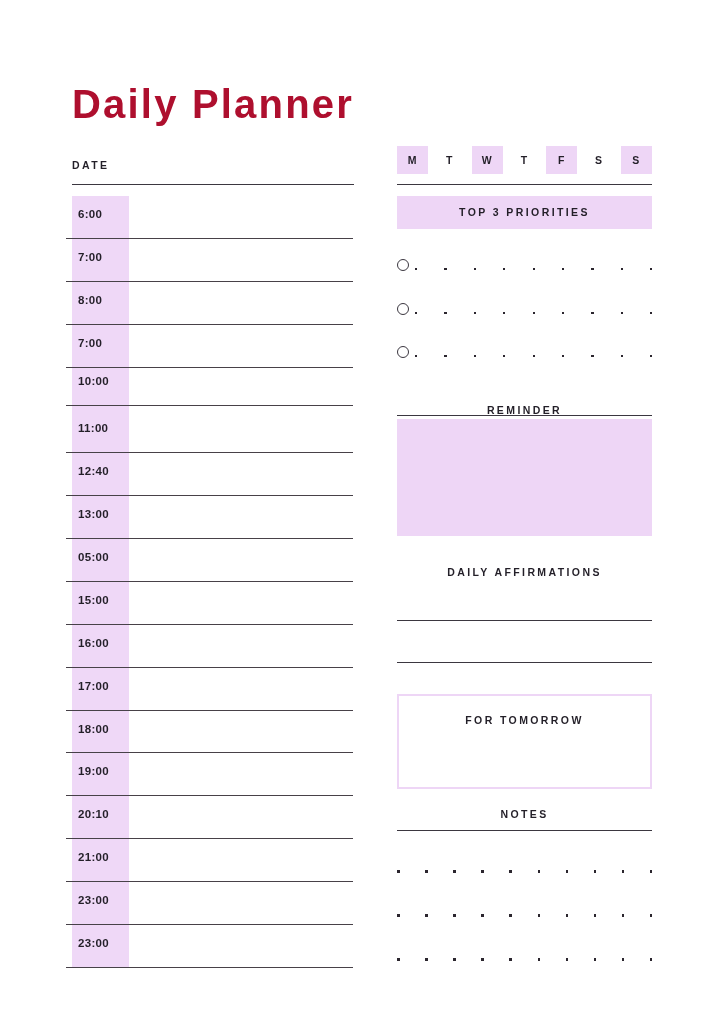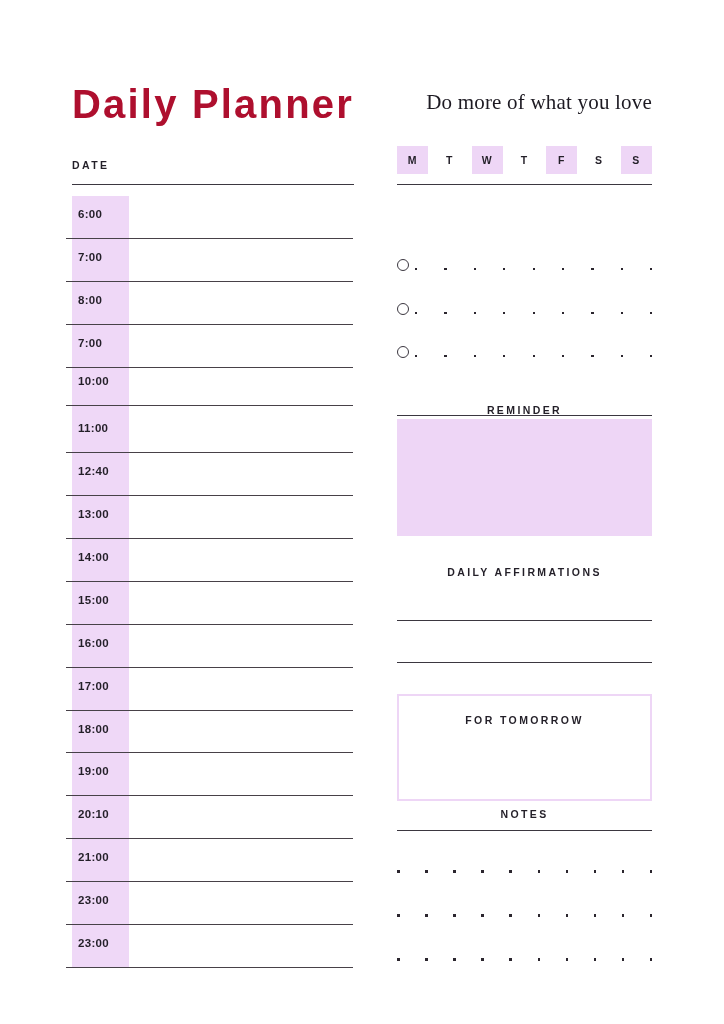--- a/index.html
+++ b/index.html
@@ -248,21 +248,20 @@
     background: #ffffff;
   }
 </style>
 </head>
 <body>
 
 <div class="page">
 
   <div class="header">
     <div class="title">Daily Planner</div>
-    <div class="tagline">Do more of what you love</div>
     <div class="date-label">DATE</div>
     <div class="date-rule"></div>
     <div class="days" id="days-host">
         <div class="day-box sel" style="left: 0px;"><span>M</span></div>
         <div class="day-box" style="left: 37.3px;"><span>T</span></div>
         <div class="day-box sel" style="left: 74.6px;"><span>W</span></div>
         <div class="day-box" style="left: 111.9px;"><span>T</span></div>
         <div class="day-box sel" style="left: 149.2px;"><span>F</span></div>
         <div class="day-box" style="left: 186.5px;"><span>S</span></div>
         <div class="day-box sel" style="left: 223.8px;"><span>S</span></div>
@@ -299,21 +298,21 @@
         </div>
         <div class="hour-row" style="top: 257.28px;">
           <div class="hour-label">12:40</div>
           <div class="line"></div>
         </div>
         <div class="hour-row" style="top: 300.16px;">
           <div class="hour-label">13:00</div>
           <div class="line"></div>
         </div>
         <div class="hour-row" style="top: 343.04px;">
-          <div class="hour-label">14:00</div>
+          <div class="hour-label">05:00</div>
           <div class="line"></div>
         </div>
         <div class="hour-row" style="top: 385.92px;">
           <div class="hour-label">15:00</div>
           <div class="line"></div>
         </div>
         <div class="hour-row" style="top: 428.8px;">
           <div class="hour-label">16:00</div>
           <div class="line"></div>
         </div>
@@ -343,20 +342,21 @@
         </div>
         <div class="hour-row" style="top: 728.96px;">
           <div class="hour-label">23:00</div>
           <div class="line"></div>
         </div>
       </div>
   </div>
 
   <div class="right-col">
 
+    <div class="band-header" style="top:0px;">TOP 3 PRIORITIES</div>
     <div id="prio-host">
         <div class="prio-row" style="top: 61px;">
           <div class="circle"></div>
           <div class="dot-line">
             <span class="dt" style="left: 0px;"></span>
             <span class="dt" style="left: 29.4px;"></span>
             <span class="dt" style="left: 58.8px;"></span>
             <span class="dt" style="left: 88.2px;"></span>
             <span class="dt" style="left: 117.6px;"></span>
             <span class="dt" style="left: 147px;"></span>
@@ -396,21 +396,21 @@
       </div>
 
     <div class="plain-header" style="top:208px;">REMINDER</div>
     <div class="rule" style="top:219px;"></div>
     <div class="fill-box" style="top:223px; height:117px;"></div>
 
     <div class="plain-header" style="top:370px;">DAILY AFFIRMATIONS</div>
     <div class="rule" style="top:424px;"></div>
     <div class="rule" style="top:466px;"></div>
 
-    <div class="outline-box" style="top:498px; height:107px;">
+    <div class="outline-box" style="top:498px; height:95px;">
       <div class="plain-header" style="top:18px; left:-2px;">FOR TOMORROW</div>
     </div>
 
     <div class="plain-header" style="top:612px;">NOTES</div>
     <div class="rule" style="top:634px;"></div>
     <div id="notes-host">
         <div class="note-dots" style="top: 674px;">
           <span class="dt" style="left: 0px;"></span>
           <span class="dt" style="left: 28.1px;"></span>
           <span class="dt" style="left: 56.2px;"></span>

